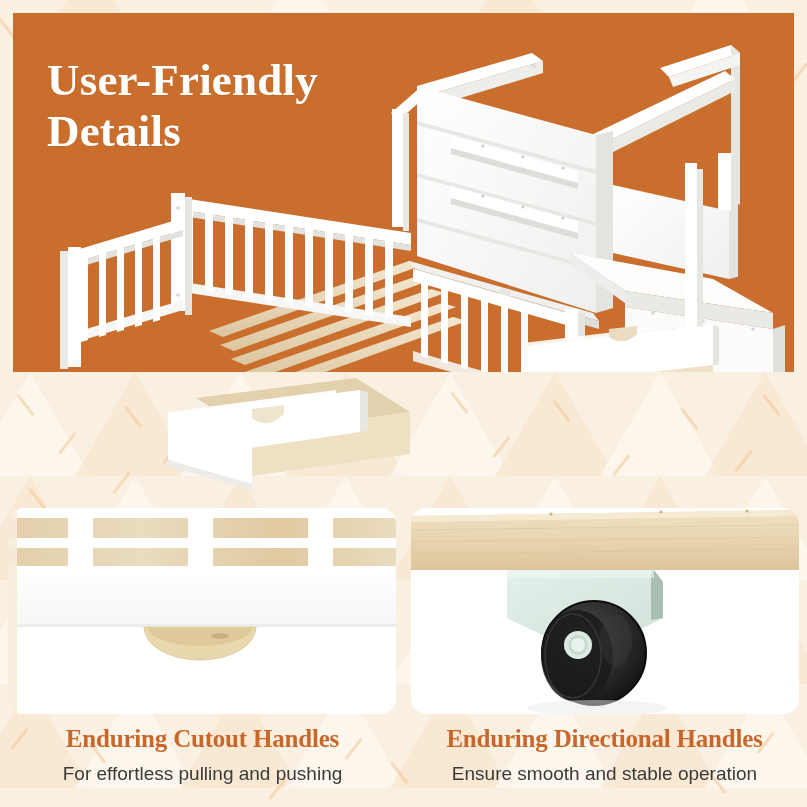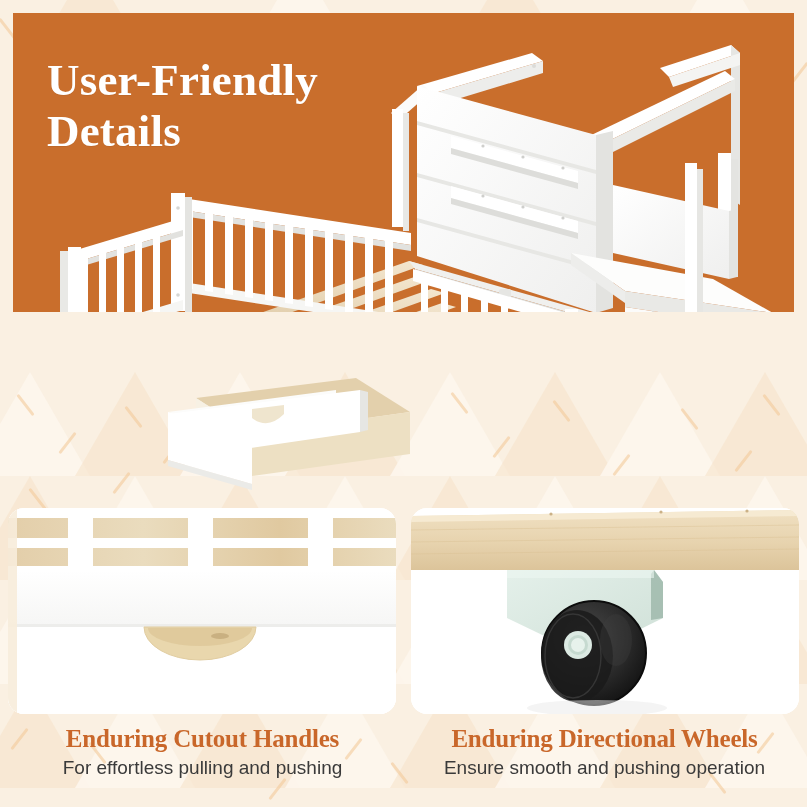--- a/index.html
+++ b/index.html
@@ -42,21 +42,21 @@
     opacity: .55;
     border-radius: 2px;
   }
   .dash.b { transform: rotate(38deg); }
   .dash.a { transform: rotate(-38deg); }
 
   
   #hero {
     position: absolute;
     left: 13px; top: 13px;
-    width: 781px; height: 299px;
+    width: 781px; height: 359px;
     background: #C96E2C;
     overflow: hidden;
   }
 
   #hero-title {
     position: absolute;
     left: 34px; top: 42px;
     color: #FFFFFF;
     font-family: "Liberation Serif", "DejaVu Serif", serif;
     font-weight: 700;
@@ -109,21 +109,21 @@
   .caption-title {
     color: #C9672A;
     font-family: "Liberation Serif", "DejaVu Serif", serif;
     font-weight: 700;
     font-size: 25px;
     letter-spacing: -.2px;
     line-height: 1.18;
     white-space: nowrap;
   }
   .caption-sub {
-    margin-top: 3px;
+    margin-top: 9px;
     color: #3A3A3A;
     font-family: "Liberation Sans", sans-serif;
     font-weight: 400;
     font-size: 19px;
     line-height: 1.2;
     white-space: nowrap;
   }
 </style>
 </head>
 <body>
@@ -490,17 +490,17 @@
       <ellipse cx="186" cy="200" rx="70" ry="8" fill="#E9E9E9" opacity=".5"></ellipse>
     </svg>
   </div>
 
   <div class="caption" id="caption-left">
     <div class="caption-title">Enduring Cutout Handles</div>
     <div class="caption-sub">For effortless pulling and pushing</div>
   </div>
 
   <div class="caption" id="caption-right">
-    <div class="caption-title">Enduring Directional Wheels</div>
-    <div class="caption-sub">Ensure smooth and pushing operation</div>
+    <div class="caption-title">Enduring Directional Handles</div>
+    <div class="caption-sub">Ensure smooth and stable operation</div>
   </div>
 
 </div>
 
 </body></html>

